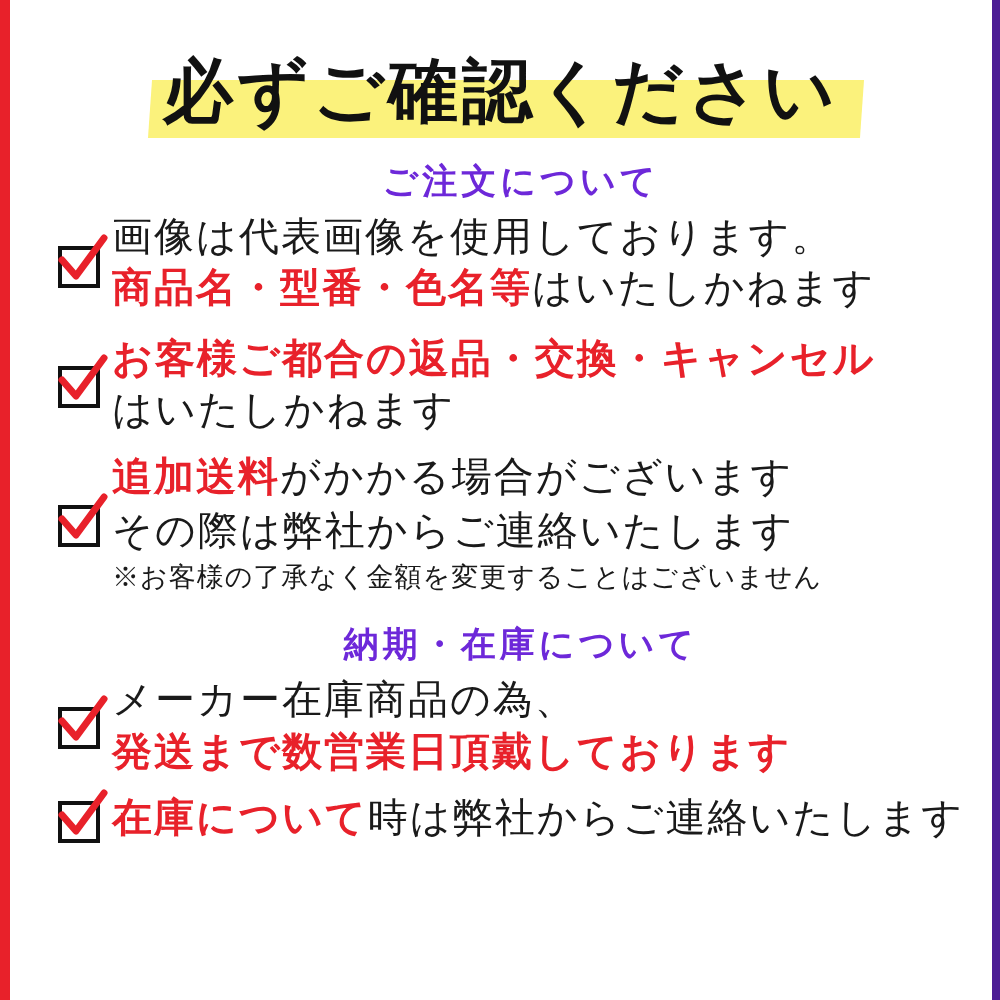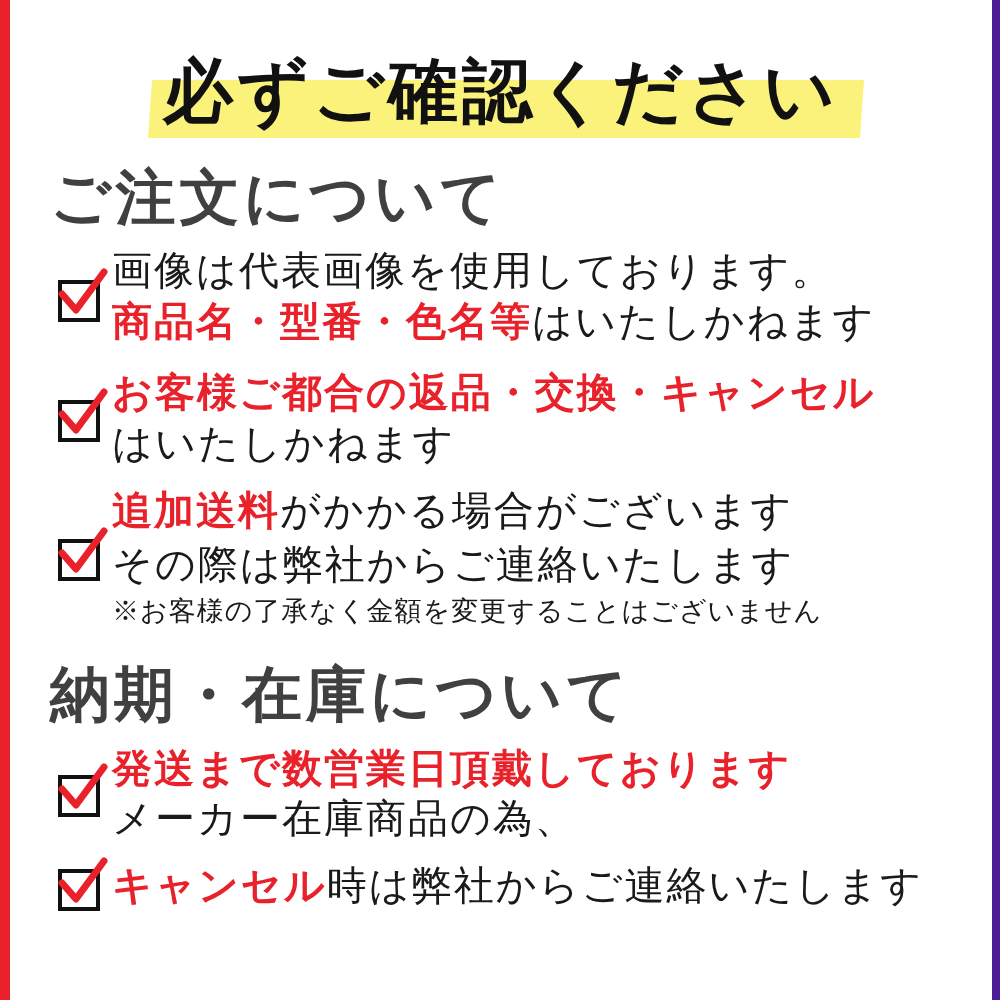--- a/index.html
+++ b/index.html
@@ -54,26 +54,27 @@
     line-height: 1;
     font-weight: bold;
     letter-spacing: 4px;
     color: #111111;
     margin-top: 18px;
     font-family: "DejaVu Serif", "Liberation Serif", serif;
   }
 
   
   .section-head {
-    font-size: 60px;
-    font-weight: bold;
-    color: #404040;
+    font-size: 35px;
+    font-weight: bold;
+    color: #6d28d9;
     letter-spacing: 4px;
     margin: 8px 0 6px 40px;
     font-family: "DejaVu Serif", "Liberation Serif", serif;
+    text-align: center;
   }
   .section-head.second {
     margin-top: 26px;
   }
 
   
   .item {
     display: flex;
     align-items: center;
     margin: 0 0 16px 48px;
@@ -174,30 +175,30 @@
 
     <div class="section-head second">納期・在庫について</div>
 
     <div class="item">
       <div class="check">
         <svg viewBox="0 0 52 52" aria-hidden="true">
             <path d="M6 24 L20 40 L48 2" fill="none" stroke="#e8212a" stroke-width="7" stroke-linecap="round" stroke-linejoin="round"></path>
           </svg>
       </div>
       <div class="lines">
+        <div class="line">メーカー在庫商品の為、</div>
         <div class="line red">発送まで数営業日頂戴しております</div>
-        <div class="line">メーカー在庫商品の為、</div>
-      </div>
-    </div>
-
-    <div class="item">
-      <div class="check">
-        <svg viewBox="0 0 52 52" aria-hidden="true">
-            <path d="M6 24 L20 40 L48 2" fill="none" stroke="#e8212a" stroke-width="7" stroke-linecap="round" stroke-linejoin="round"></path>
-          </svg>
-      </div>
-      <div class="lines">
-        <div class="line"><span class="red">キャンセル</span><span>時は弊社からご連絡いたします</span></div>
+      </div>
+    </div>
+
+    <div class="item">
+      <div class="check">
+        <svg viewBox="0 0 52 52" aria-hidden="true">
+            <path d="M6 24 L20 40 L48 2" fill="none" stroke="#e8212a" stroke-width="7" stroke-linecap="round" stroke-linejoin="round"></path>
+          </svg>
+      </div>
+      <div class="lines">
+        <div class="line"><span class="red">在庫について</span><span>時は弊社からご連絡いたします</span></div>
       </div>
     </div>
 
   </div>
 </div>
 
 </body></html>

